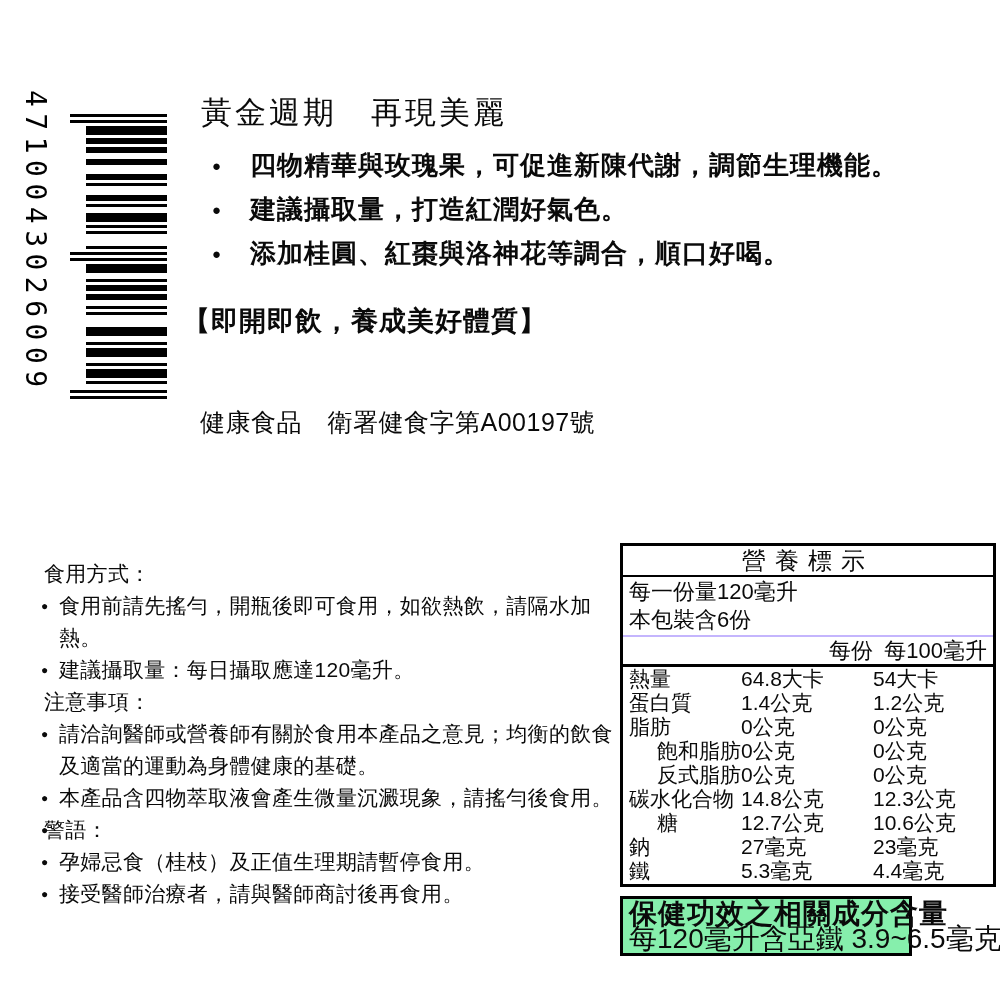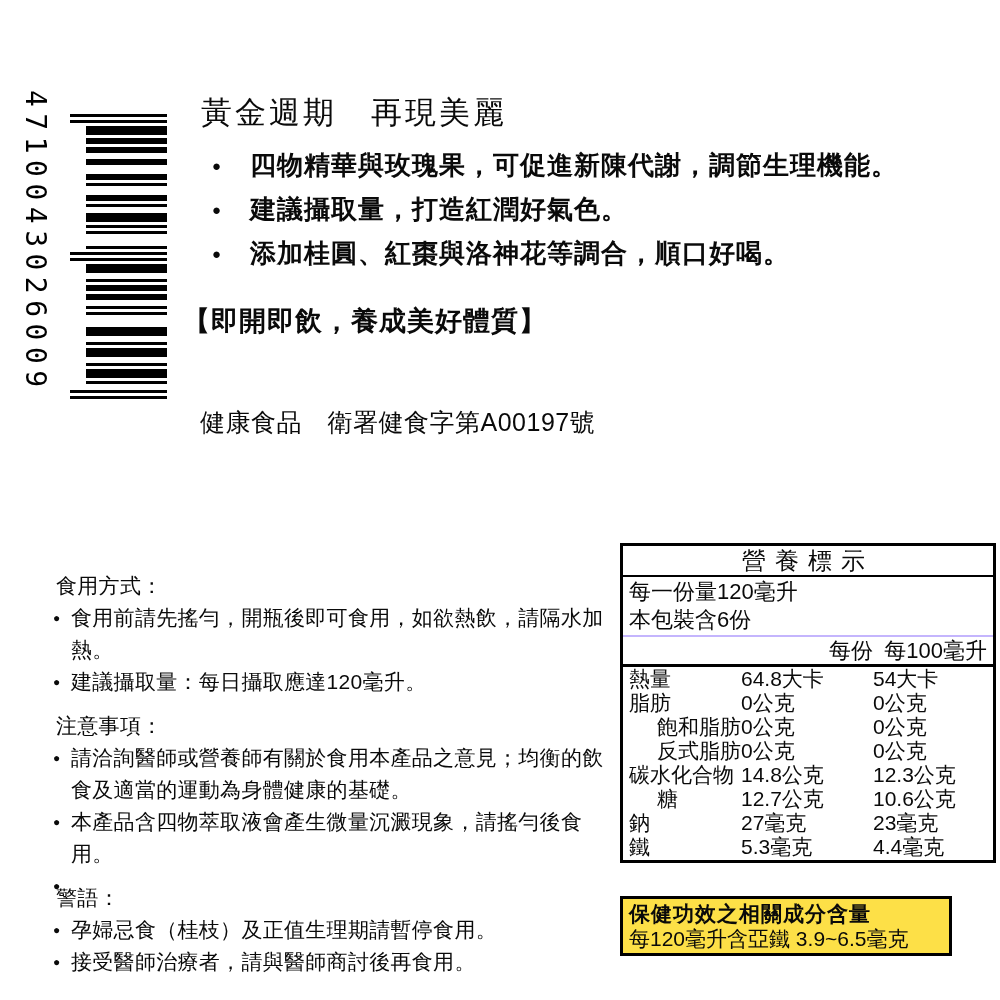--- a/index.html
+++ b/index.html
@@ -43,21 +43,21 @@
   .license{
     position:absolute;left:200px;top:364px;
     font-size:25px;letter-spacing:0.5px;white-space:nowrap;margin-top:42px;
   }
 
   
   .left-info{
     position:absolute;left:38px;top:558px;width:592px;
     font-size:21px;line-height:32px;letter-spacing:0.3px;
   }
-  .left-info .section{margin:12px;}
+  .left-info .section{margin:0;}
   .left-info .sec-heading{padding-left:6px;}
   .left-info ul{margin:0;padding:0;list-style:none;}
   .left-info li{position:relative;padding-left:21px;}
   .left-info li .dot{position:absolute;left:3px;top:0;font-size:12px;line-height:32px;}
 
   
   .nutrition{
     position:absolute;left:620px;top:543px;width:376px;
     border:3px solid #000;box-sizing:border-box;background:#fff;
   }
@@ -72,23 +72,23 @@
   .nut-colhead{
     font-size:22px;line-height:27px;border-bottom:3px solid #000;
   }
   .nut-colhead .c1,.nut-colhead .c2{text-align:right;white-space:nowrap;}
   .nut-rows{padding-bottom:1px;}
   .nut-row{font-size:21px;line-height:24px;}
   .nut-row .lbl{white-space:nowrap;}
   .nut-row .lbl.indent{padding-left:28px;}
   .nut-row .c1,.nut-row .c2{white-space:nowrap;}
   .nut-footer{
-    position:absolute;left:620px;top:896px;width:332px;
+    position:absolute;left:620px;top:896px;width:292px;
     border:3px solid #000;box-sizing:border-box;
-    font-size:21px;line-height:25px;padding:2px 6px;background:#fde047;
+    font-size:28px;line-height:25px;padding:2px 6px;background:#86efac;
   }
   .nut-footer .claim-line1{font-weight:bold;letter-spacing:1px;white-space:nowrap;}
   .nut-footer .claim-line2{white-space:nowrap;}
 </style>
 </head>
 <body>
 
 <div class="page">
 
   <div class="barcode">
@@ -204,20 +204,25 @@
       <div class="c1">每份</div>
       <div class="c2">每100毫升</div>
     </div>
     <div class="nut-rows" id="nut-rows">
         <div class="nut-grid nut-row">
           <div class="lbl">熱量</div>
           <div class="c1">64.8大卡</div>
           <div class="c2">54大卡</div>
         </div>
         <div class="nut-grid nut-row">
+          <div class="lbl">蛋白質</div>
+          <div class="c1">1.4公克</div>
+          <div class="c2">1.2公克</div>
+        </div>
+        <div class="nut-grid nut-row">
           <div class="lbl">脂肪</div>
           <div class="c1">0公克</div>
           <div class="c2">0公克</div>
         </div>
         <div class="nut-grid nut-row">
           <div class="lbl indent">飽和脂肪</div>
           <div class="c1">0公克</div>
           <div class="c2">0公克</div>
         </div>
         <div class="nut-grid nut-row">

